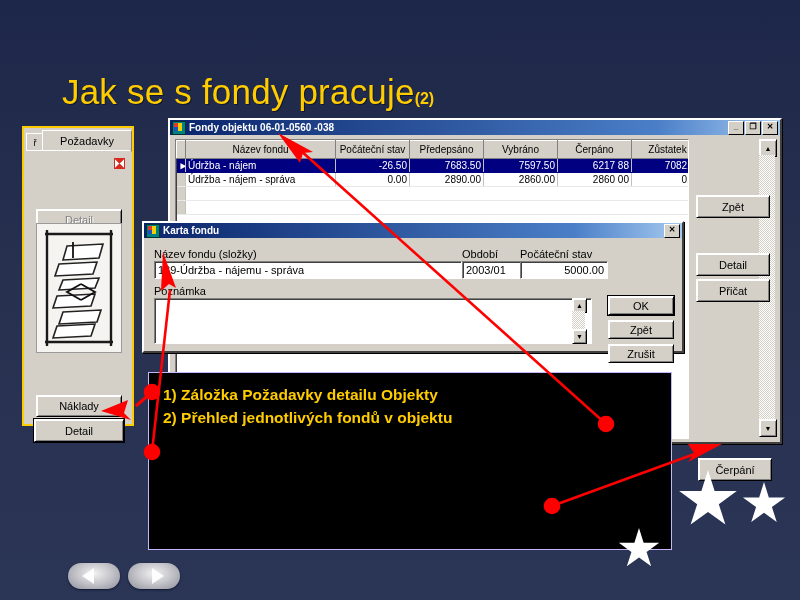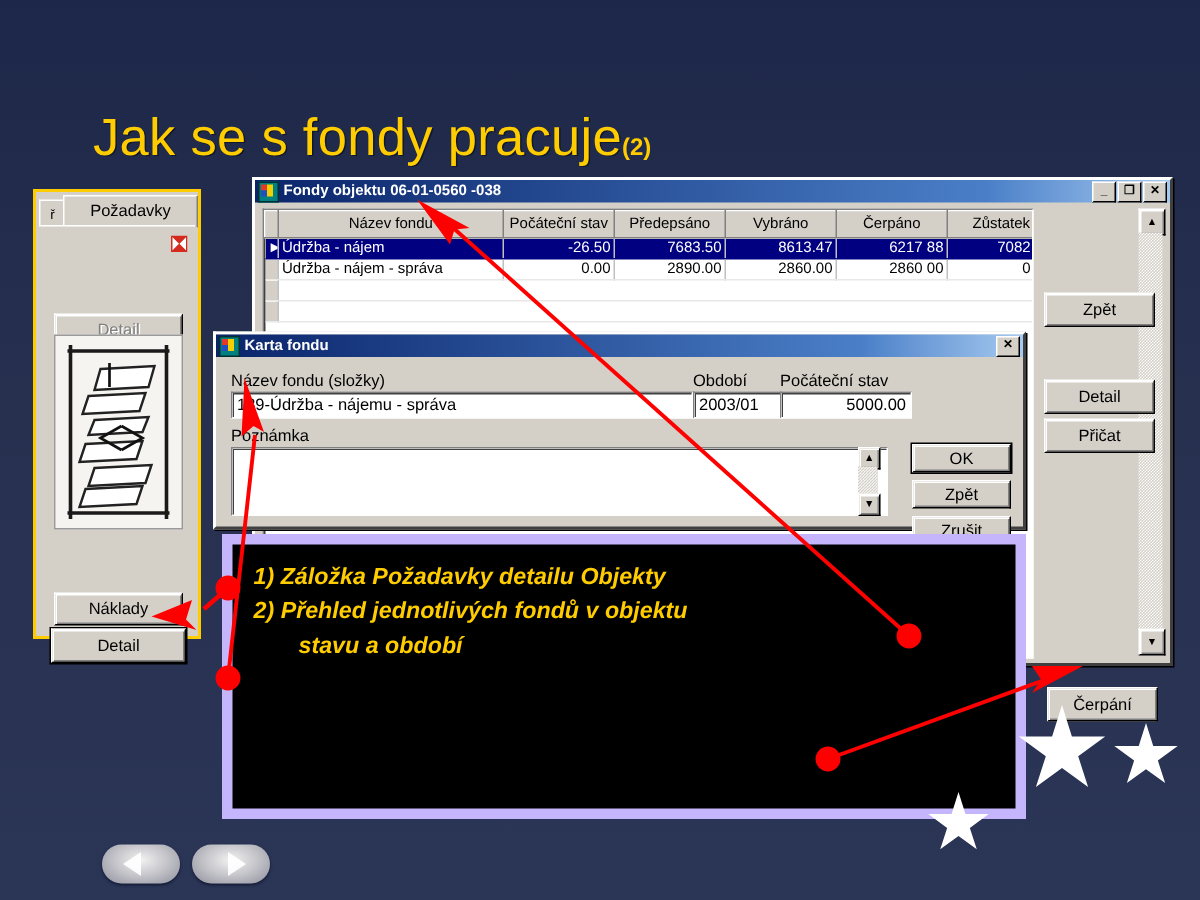--- a/index.html
+++ b/index.html
@@ -133,22 +133,22 @@
   #lbl-poznamka{position:absolute;left:8px;top:43px;}
   #fld-poznamka{position:absolute;left:8px;top:56px;width:430px;height:44px;
        align-items:flex-start;}
   #pozn-scroll{position:absolute;left:426px;top:56px;width:13px;height:46px;
        background:#d4d0c8;}
   #btn-ok{position:absolute;left:462px;top:18px;width:64px;height:17px;}
   #btn-zpet-k{position:absolute;left:462px;top:42px;width:64px;height:17px;}
   #btn-zrusit-k{position:absolute;left:462px;top:66px;width:64px;height:17px;}
 
   
-  #annot-panel{position:absolute;left:148px;top:356px;width:522px;height:176px;
-       background:#000;border:7px solid #c4b5fd;font-style:italic;}
+  #annot-panel{position:absolute;left:148px;top:372px;width:522px;height:176px;
+       background:#000;border:1px solid #c4b5fd;}
   #annot-list{position:absolute;left:14px;top:10px;right:6px;
        color:#ffcc00;font-size:15.5px;font-weight:bold;line-height:23px;
        font-family:"Liberation Sans",sans-serif;}
   #annot-list div{white-space:nowrap;}
   .indent{padding-left:30px;}
 
   
   svg#overlay{position:absolute;left:0;top:0;width:800px;height:600px;
        pointer-events:none;}
 
@@ -258,21 +258,21 @@
             <th>Čerpáno</th>
             <th>Zůstatek</th>
           </tr>
         </thead>
         <tbody>
           <tr class="sel">
             <td class="rowmark">►</td>
             <td>Údržba - nájem</td>
             <td class="num">-26.50</td>
             <td class="num">7683.50</td>
-            <td class="num">8613.47</td>
+            <td class="num">7597.50</td>
             <td class="num">6217 88</td>
             <td class="num">7082.91</td>
           </tr>
           <tr>
             <td class="rowmark"></td>
             <td>Údržba - nájem - správa</td>
             <td class="num">0.00</td>
             <td class="num">2890.00</td>
             <td class="num">2860.00</td>
             <td class="num">2860 00</td>
@@ -329,21 +329,20 @@
     <div class="btn default" id="btn-ok">OK</div>
     <div class="btn" id="btn-zpet-k">Zpět</div>
     <div class="btn" id="btn-zrusit-k">Zrušit</div>
   </div>
 </div>
 
 <div id="annot-panel">
   <div id="annot-list">
     <div>1) Záložka Požadavky detailu Objekty</div>
     <div>2) Přehled jednotlivých fondů v objektu</div>
-    <div class="indent">stavu a období</div>
   </div>
 </div>
 
 <svg id="overlay">
   <g stroke="#ff0000" stroke-width="2.6" fill="#ff0000">
 
     <circle cx="152" cy="392" r="7"></circle>
     <path d="M152 392 L136 406" stroke-width="3" fill="none"></path>
     <path d="M101 411 L128 400 L124 413 L131 420 Z" stroke="none"></path>
 

